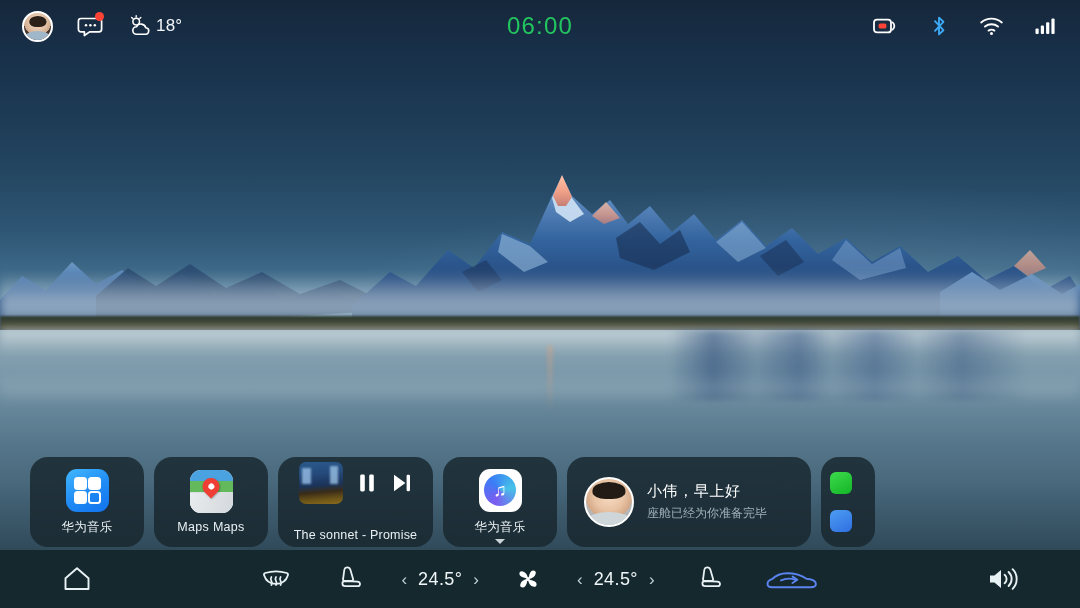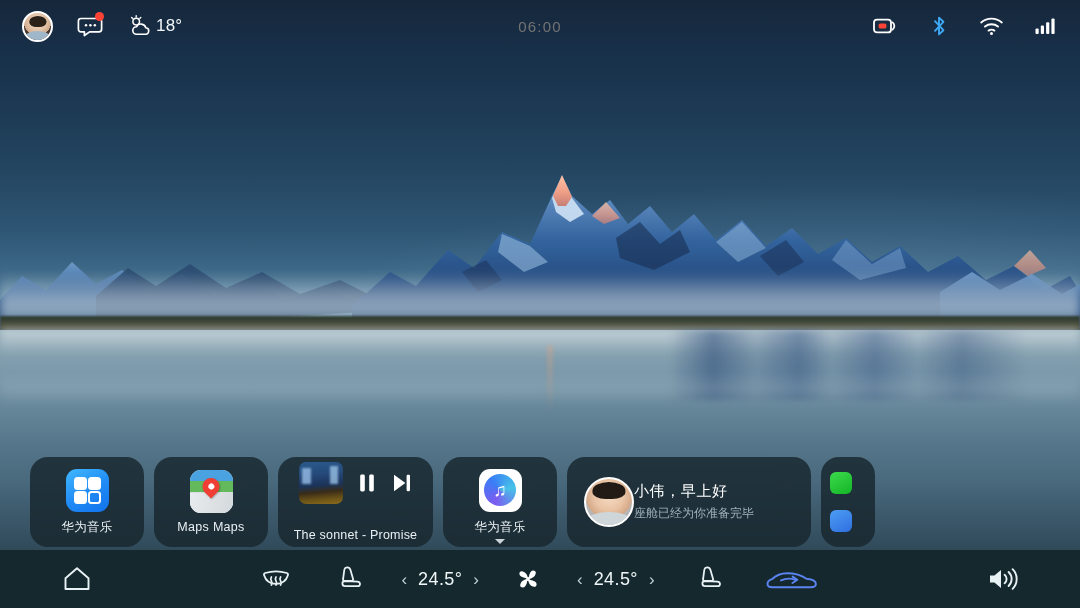--- a/index.html
+++ b/index.html
@@ -99,21 +99,21 @@
   }
   .msg-wrap { position:relative; width:26px; height:26px; }
   .badge {
     position:absolute; right:-1px; top:-1px; width:9px; height:9px;
     border-radius:50%; background:#ff4436;
   }
   .weather { display:flex; align-items:center; gap:5px; }
   .weather-temp { color:#f2f6f8; font-size:17px; letter-spacing:.2px; }
   .clock {
     position:absolute; left:50%; top:50%; transform:translate(-50%,-50%);
-    color:#737373; font-size:15px; letter-spacing:1.2px;
+    color:#22c55e; font-size:24px; letter-spacing:1.2px;
   }
 
   
   .dock {
     position:absolute; left:0; right:0; bottom:58px; height:96px;
     display:flex; align-items:center; gap:10px; padding:0 30px; z-index:18;
   }
   .card {
     height:90px; border-radius:18px;
     background:rgba(23,38,45,.82);
@@ -192,21 +192,21 @@
   .album::after{
     content:""; position:absolute; right:5px; top:4px; width:8px; height:18px;
     background:rgba(160,200,235,.75); filter:blur(1px);
   }
   .mc-btn { color:#ffffff; display:flex; align-items:center; justify-content:center; }
   .media-title { color:#e9f0f3; font-size:12.5px; white-space:nowrap; letter-spacing:.2px; }
 
   
   .card.greet {
     width:244px; flex-direction:row; align-items:center; justify-content:flex-start;
-    padding:0 17px;
+    gap:13px; padding:0 17px;
   }
   .avatar-lg {
     width:50px; height:50px; border-radius:50%; flex:none; position:relative; overflow:hidden;
     background:radial-gradient(circle at 50% 36%, #f6dcc4 0%, #e9c3a4 40%, #d3a887 62%, #b7b7b7 63%, #9fa6ab 100%);
     border:2px solid #ffffff;
   }
   .avatar-lg::before {
     content:""; position:absolute; left:50%; top:6%; width:72%; height:38%;
     transform:translateX(-50%); border-radius:50% 50% 40% 40%; background:#221a14;
   }

